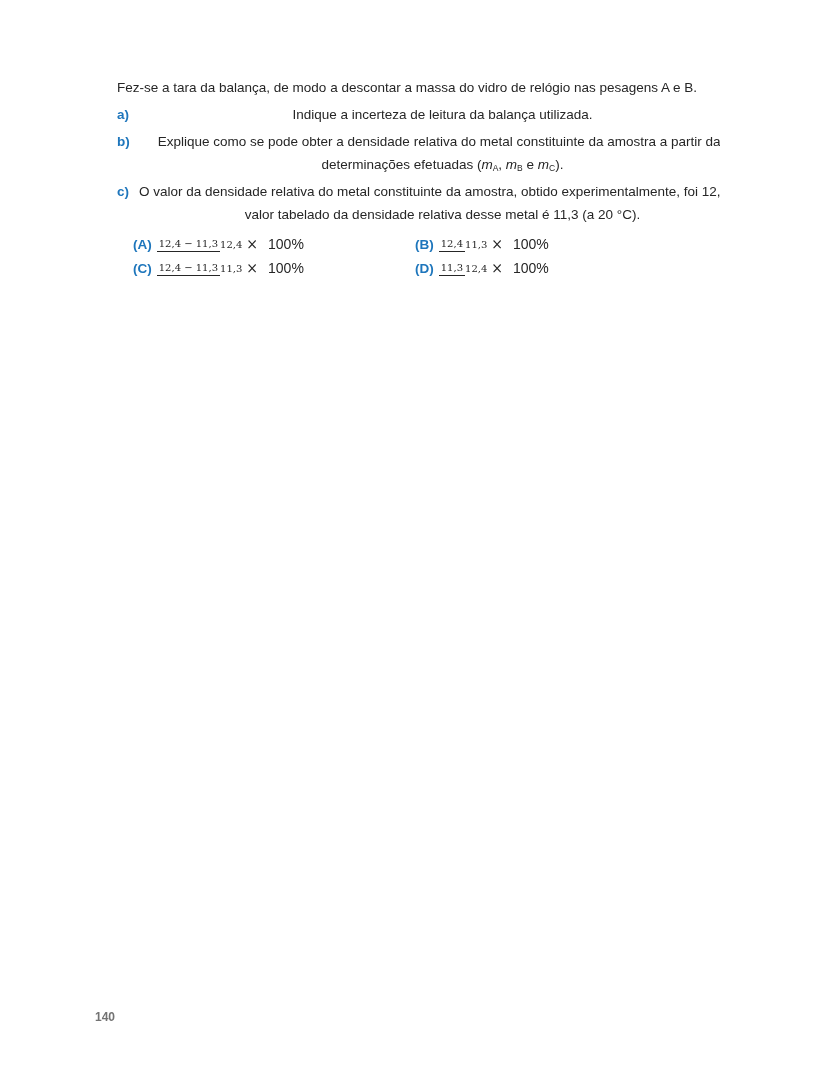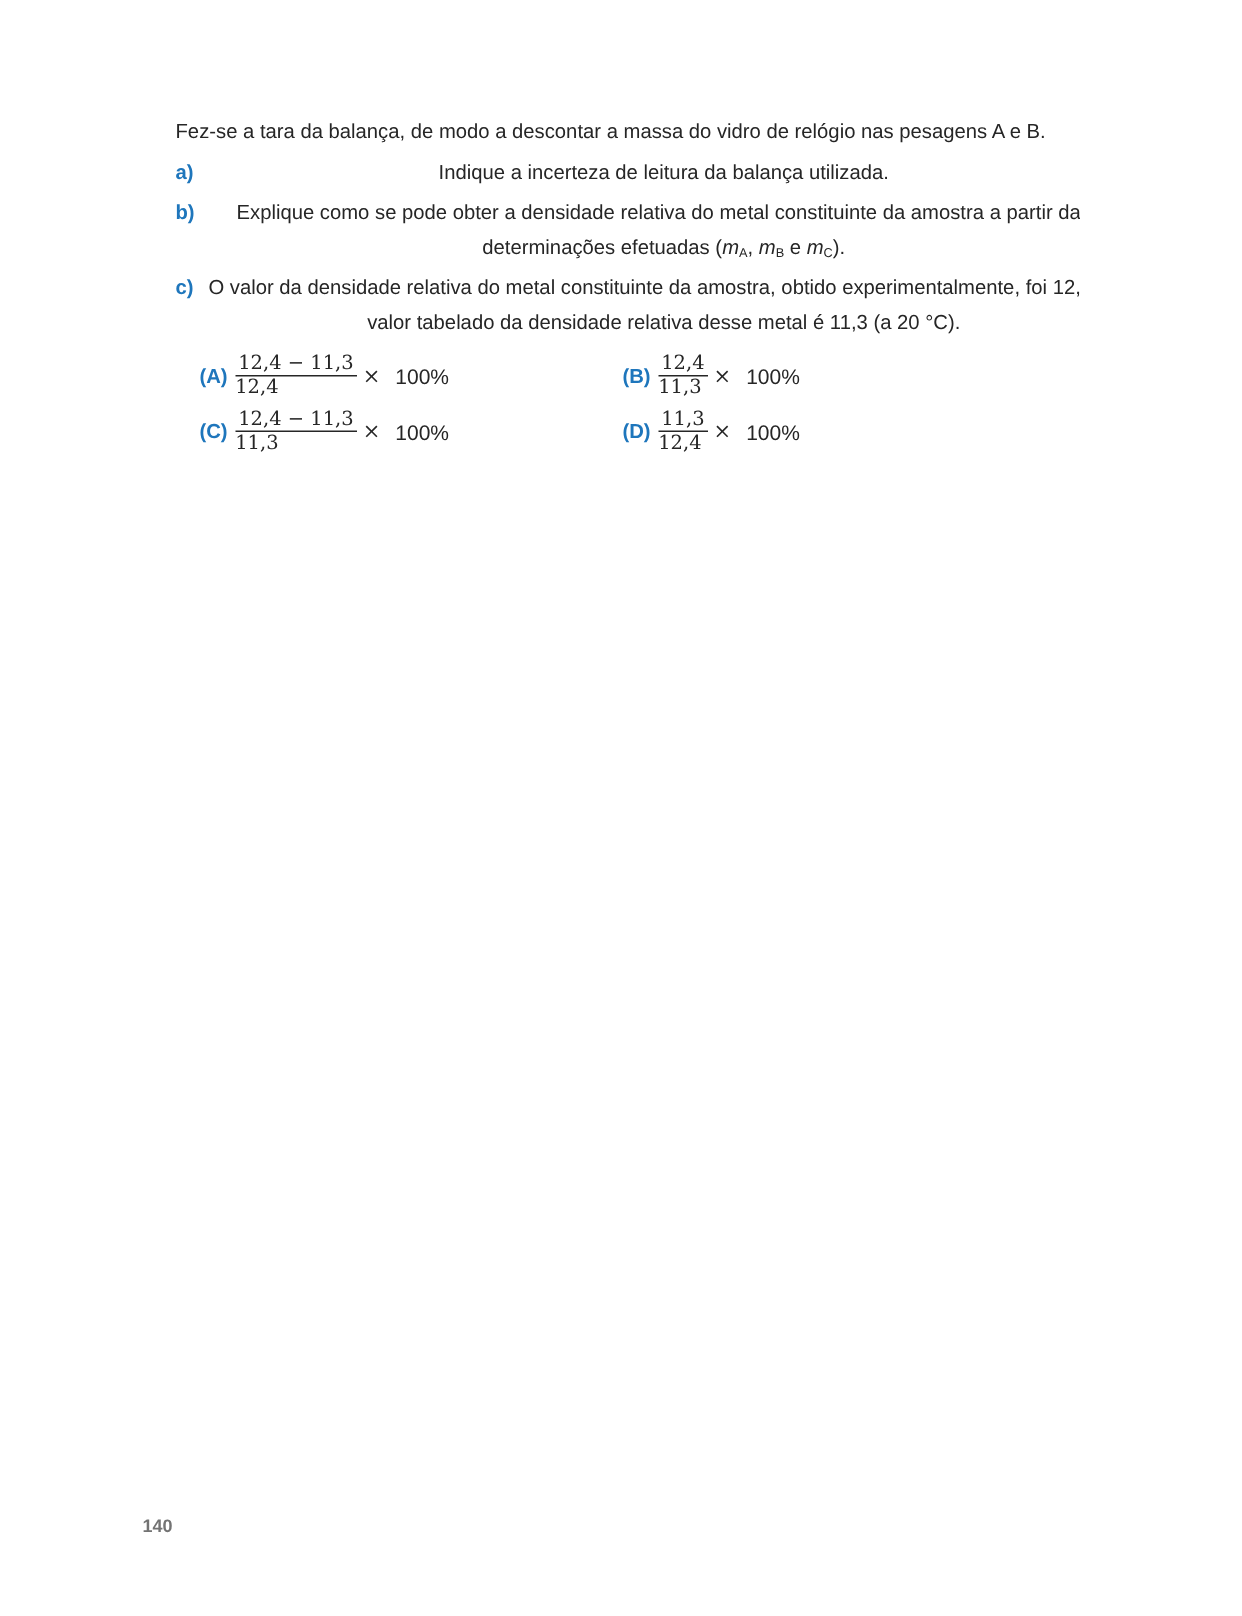--- a/index.html
+++ b/index.html
@@ -57,24 +57,24 @@
     line-height: normal;
   }
   .opt-label {
     color: #1e76bc;
     font-weight: bold;
     font-size: 13.5px;
     margin-right: 5px;
   }
   .frac {
     display: inline-flex;
-    flex-direction: column;
-    align-items: flex-start;
+    flex-direction: row;
+    align-items: center;
     font-family: "DejaVu Serif", serif;
-    font-size: 13px;
+    font-size: 10px;
     line-height: 13px;
     color: #262626;
   }
   .frac .num {
     padding: 0 2px 1px 2px;
     border-bottom: 1px solid #262626;
   }
   .frac .den { padding-top: 1px; }
   .opt-operator {
     font-family: "DejaVu Serif", serif;

